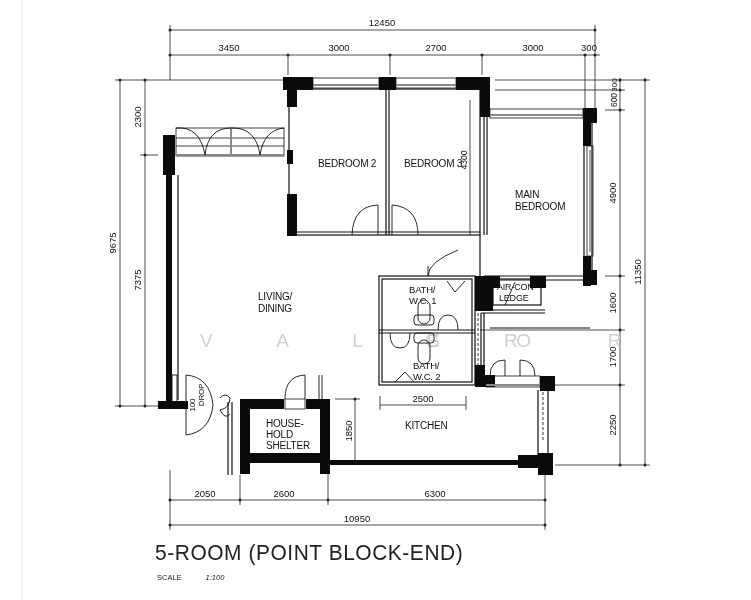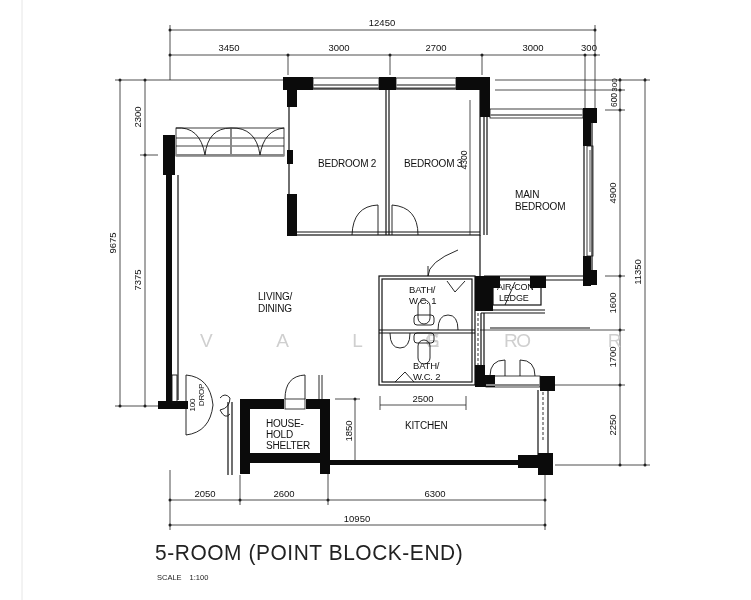--- a/index.html
+++ b/index.html
@@ -3,21 +3,21 @@
 <meta charset="utf-8">
 <style>
   html, body { margin: 0; padding: 0; background: #ffffff; }
   body { width: 751px; height: 600px; overflow: hidden; position: relative; font-family: "Liberation Sans", sans-serif; }
   #plan { position: absolute; left: 0; top: 0; width: 751px; height: 600px; }
   .dim { font-family: "Liberation Sans", sans-serif; font-size: 9.5px; fill: #111; }
   .room { font-family: "Liberation Sans", sans-serif; font-size: 10px; fill: #111; letter-spacing: -0.2px; }
   .wm { font-family: "Liberation Sans", sans-serif; font-size: 19px; fill: #cfcfcf; }
   .title { position: absolute; left: 155px; top: 540px; font-family: "Liberation Sans", sans-serif; font-size: 22px; color: #222; letter-spacing: 0.6px; font-weight: normal; transform: scaleX(0.95); transform-origin: left; }
   .scale { position: absolute; left: 157px; top: 573px; font-family: "Liberation Sans", sans-serif; font-size: 7.5px; color: #222; }
-  .scale span + span { margin-left: 8px; }
+  .scale span + span { margin-left: 24px; font-style: italic; }
 </style>
 </head>
 <body>
 
 <svg id="plan" viewBox="0 0 751 600" xmlns="http://www.w3.org/2000/svg">
 
   <line x1="22" y1="0" x2="22" y2="600" stroke="#e6e6e6" stroke-width="1"></line>
 
   <g stroke="#222" stroke-width="0.8" fill="none">
 

